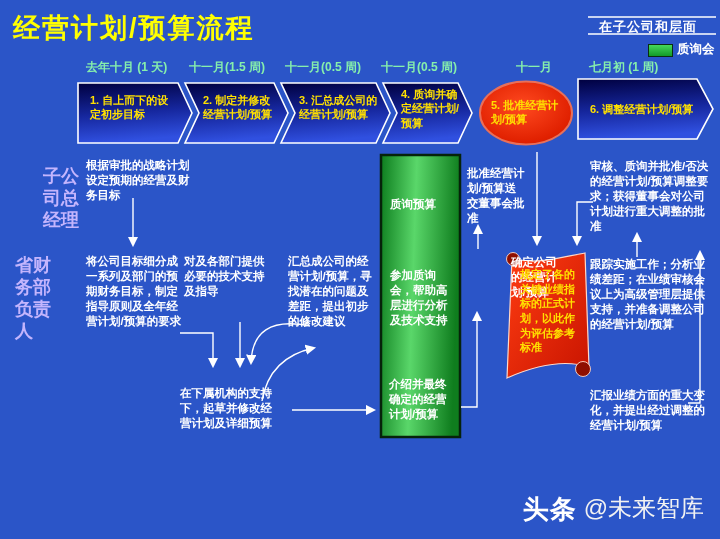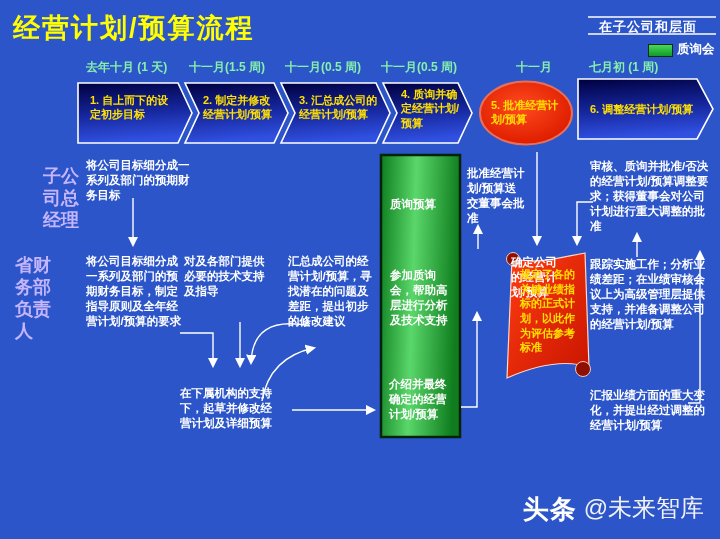--- a/index.html
+++ b/index.html
@@ -101,21 +101,21 @@
   <div class="abs step-label" style="left:90px;top:93px;width:88px;">1. 自上而下的设定初步目标</div>
   <div class="abs step-label" style="left:203px;top:93px;width:76px;">2. 制定并修改经营计划/预算</div>
   <div class="abs step-label" style="left:299px;top:93px;width:80px;">3. 汇总成公司的经营计划/预算</div>
   <div class="abs step-label" style="left:401px;top:87px;width:62px;">4. 质询并确定经营计划/预算</div>
   <div class="abs step-label" style="left:491px;top:98px;width:72px;">5. 批准经营计划/预算</div>
   <div class="abs step-label" style="left:590px;top:102px;width:112px;white-space:nowrap;">6. 调整经营计划/预算</div>
 
   <div class="abs role" style="left:43px;top:166px;width:40px;">子公司总经理</div>
   <div class="abs role" style="left:15px;top:255px;width:40px;">省财务部负责人</div>
 
-  <div class="abs note" style="left:86px;top:158px;width:104px;">将公司目标细分成一系列及部门的预期财务目标</div>
+  <div class="abs note" style="left:86px;top:158px;width:104px;">根据审批的战略计划设定预期的经营及财务目标</div>
   <div class="abs note" style="left:86px;top:254px;width:102px;">将公司目标细分成一系列及部门的预期财务目标，制定指导原则及全年经营计划/预算的要求</div>
   <div class="abs note" style="left:184px;top:254px;width:90px;">对及各部门提供必要的技术支持及指导</div>
   <div class="abs note" style="left:288px;top:254px;width:90px;">汇总成公司的经营计划/预算，寻找潜在的问题及差距，提出初步的修改建议</div>
   <div class="abs note" style="left:180px;top:386px;width:100px;">在下属机构的支持下，起草并修改经营计划及详细预算</div>
   <div class="abs note" style="left:467px;top:166px;width:58px;">批准经营计划/预算送交董事会批准</div>
   <div class="abs note" style="left:463px;top:255px;width:56px;padding-left:48px;">确定公司的经营计划/预算</div>
   <div class="abs note" style="left:590px;top:159px;width:126px;">审核、质询并批准/否决的经营计划/预算调整要求；获得董事会对公司计划进行重大调整的批准</div>
   <div class="abs note" style="left:590px;top:257px;width:116px;">跟踪实施工作；分析业绩差距；在业绩审核会议上为高级管理层提供支持，并准备调整公司的经营计划/预算</div>
   <div class="abs note" style="left:590px;top:388px;width:124px;">汇报业绩方面的重大变化，并提出经过调整的经营计划/预算</div>
 

